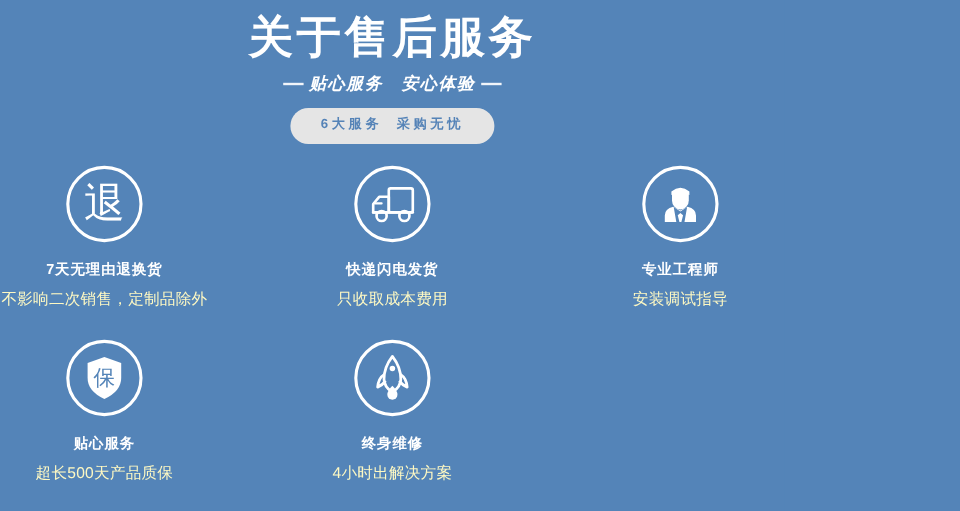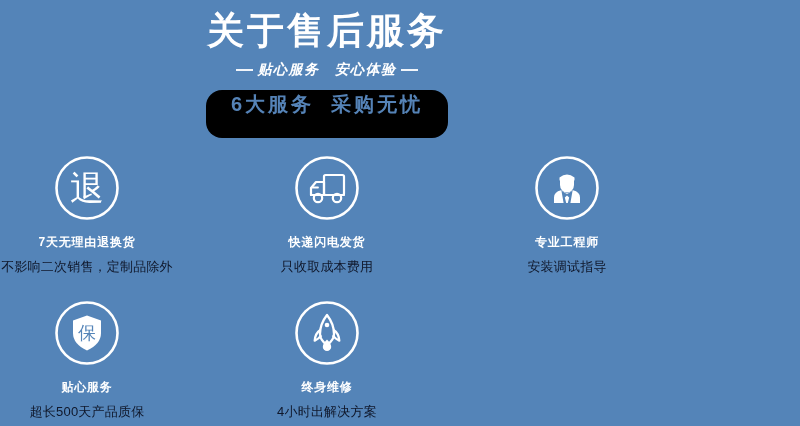--- a/index.html
+++ b/index.html
@@ -65,27 +65,27 @@
   .subtitle-text {
     font-size: 14px;
     font-weight: bold;
     letter-spacing: 1.4px;
     color: #ffffff;
     white-space: pre;
   }
 
   .badge {
     margin-top: 11px;
-    background: #000000;
+    background: #e5e5e5;
     color: #5583b7;
-    font-size: 20px;
+    font-size: 11px;
     font-weight: bold;
     letter-spacing: 3px;
     border-radius: 16px;
-    padding: 5px 25px 24px 25px;
+    padding: 5px 25px 6px 25px;
     line-height: 19px;
     white-space: pre;
   }
 
   
   .grid {
     margin-top: 16px;
     width: 720px;
     display: grid;
     grid-template-columns: repeat(3, 1fr);
@@ -119,21 +119,21 @@
     color: #ffffff;
     text-align: center;
   }
 
   .item-sub {
     margin-top: 6px;
     font-size: 13px;
     font-weight: normal;
     letter-spacing: .2px;
     line-height: 16px;
-    color: #0f172a;
+    color: #fef9c3;
     text-align: center;
   }
 </style>
 </head>
 <body>
 
 <div id="banner">
 
   <div class="header">
 

